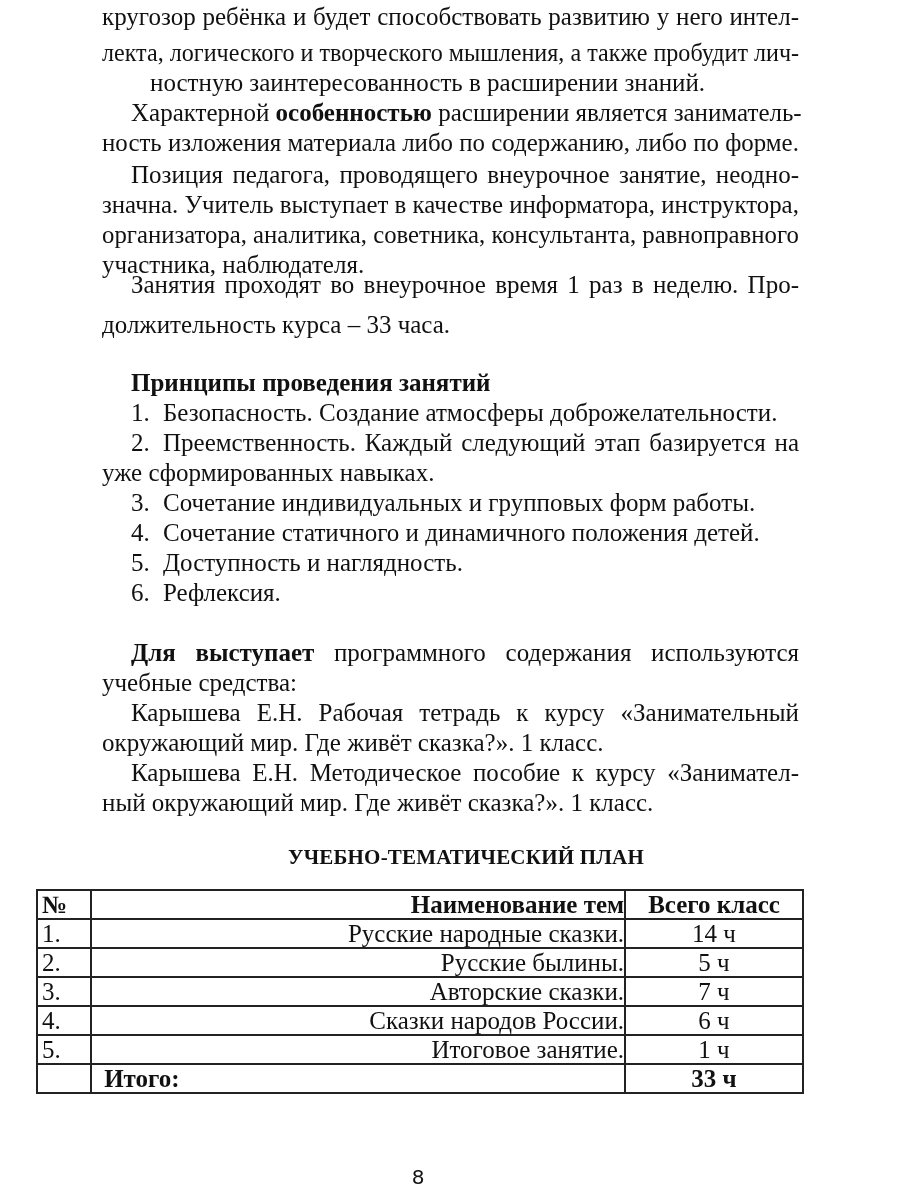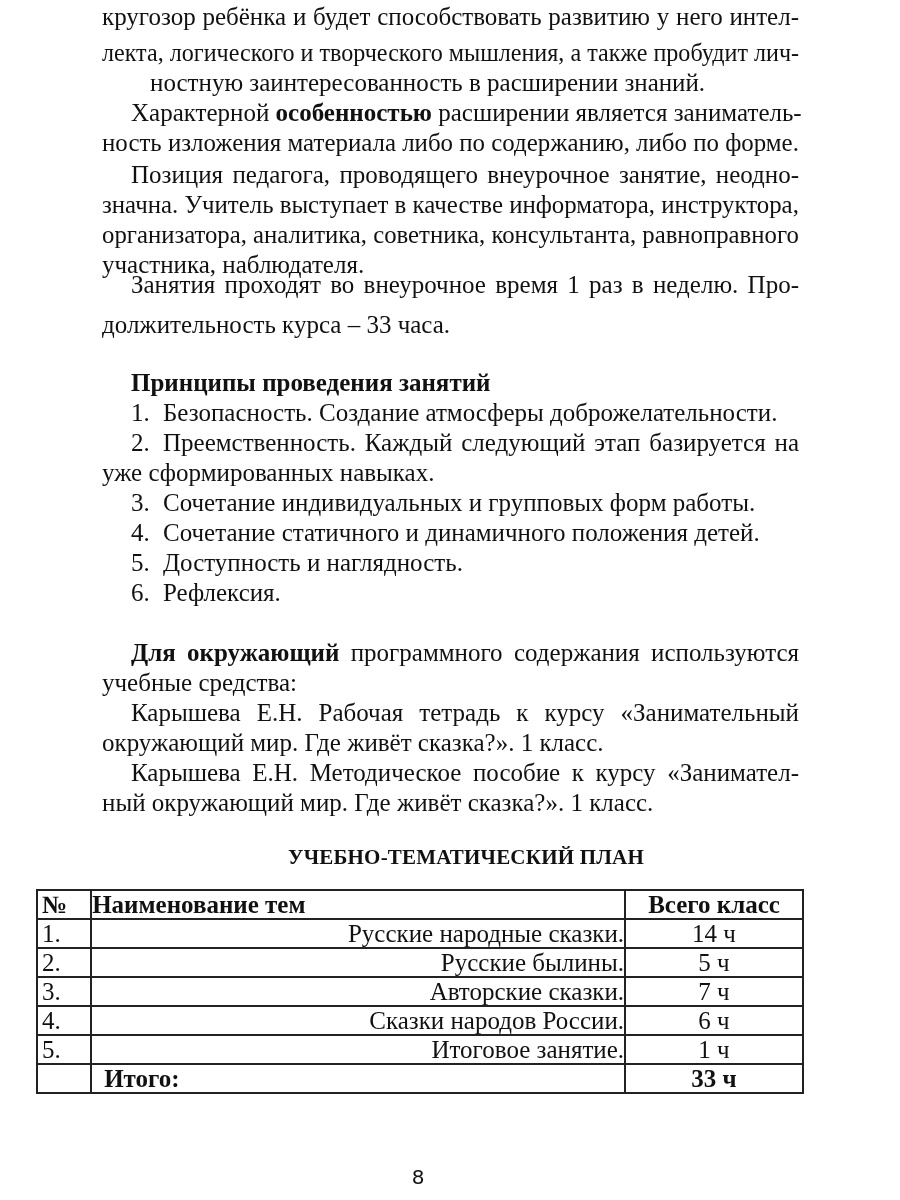--- a/index.html
+++ b/index.html
@@ -65,21 +65,21 @@
       height: 27px;
       padding: 0 0 0 0;
       line-height: 27px;
     }
     table.plan th {
       font-weight: bold;
     }
     .c-num { width: 49px; text-align: left; padding-left: 4px !important; }
     .c-name { width: 521px; text-align: right; padding-left: 12px !important; }
     .c-hours { width: 180px; text-align: center; }
-    .th-name { text-align: left; padding-left: 0 !important; }
+    .th-name { text-align: right; padding-left: 0 !important; }
     .total-label { text-align: left; padding-right: 12px !important; font-weight: bold; }
     .total-val { font-weight: bold; }
     .page-number {
       position: absolute;
       top: 1165px;
       left: 0;
       width: 836px;
       text-align: center;
       font-family: "DejaVu Sans", sans-serif;
       font-size: 20px;
@@ -107,21 +107,21 @@
 
   <div class="line indent bold" style="top:368px;">Принципы проведения занятий</div>
   <div class="line indent" style="top:398px;"><span class="list-num">1.</span><span>Безопасность. Создание атмосферы доброжелательности.</span></div>
   <div class="line indent just" style="top:428px;"><span class="list-num">2.</span><span>Преемственность. Каждый следующий этап базируется на</span></div>
   <div class="line" style="top:458px;">уже сформированных навыках.</div>
   <div class="line indent" style="top:488px;"><span class="list-num">3.</span><span>Сочетание индивидуальных и групповых форм работы.</span></div>
   <div class="line indent" style="top:518px;"><span class="list-num">4.</span><span>Сочетание статичного и динамичного положения детей.</span></div>
   <div class="line indent" style="top:548px;"><span class="list-num">5.</span><span>Доступность и наглядность.</span></div>
   <div class="line indent" style="top:578px;"><span class="list-num">6.</span><span>Рефлексия.</span></div>
 
-  <div class="line indent just" style="top:638px;"><span class="bold">Для окружающий</span><span> программного содержания используются</span></div>
+  <div class="line indent just" style="top:638px;"><span class="bold">Для выступает</span><span> программного содержания используются</span></div>
   <div class="line" style="top:668px;">учебные средства:</div>
   <div class="line indent just" style="top:698px;">Карышева Е.Н. Рабочая тетрадь к курсу «Занимательный</div>
   <div class="line" style="top:728px;">окружающий мир. Где живёт сказка?». 1 класс.</div>
   <div class="line indent just" style="top:758px;">Карышева Е.Н. Методическое пособие к курсу «Занимател-</div>
   <div class="line" style="top:788px;">ный окружающий мир. Где живёт сказка?». 1 класс.</div>
 
   <div class="heading-center">УЧЕБНО-ТЕМАТИЧЕСКИЙ ПЛАН</div>
 
   <table class="plan">
     <tbody>

